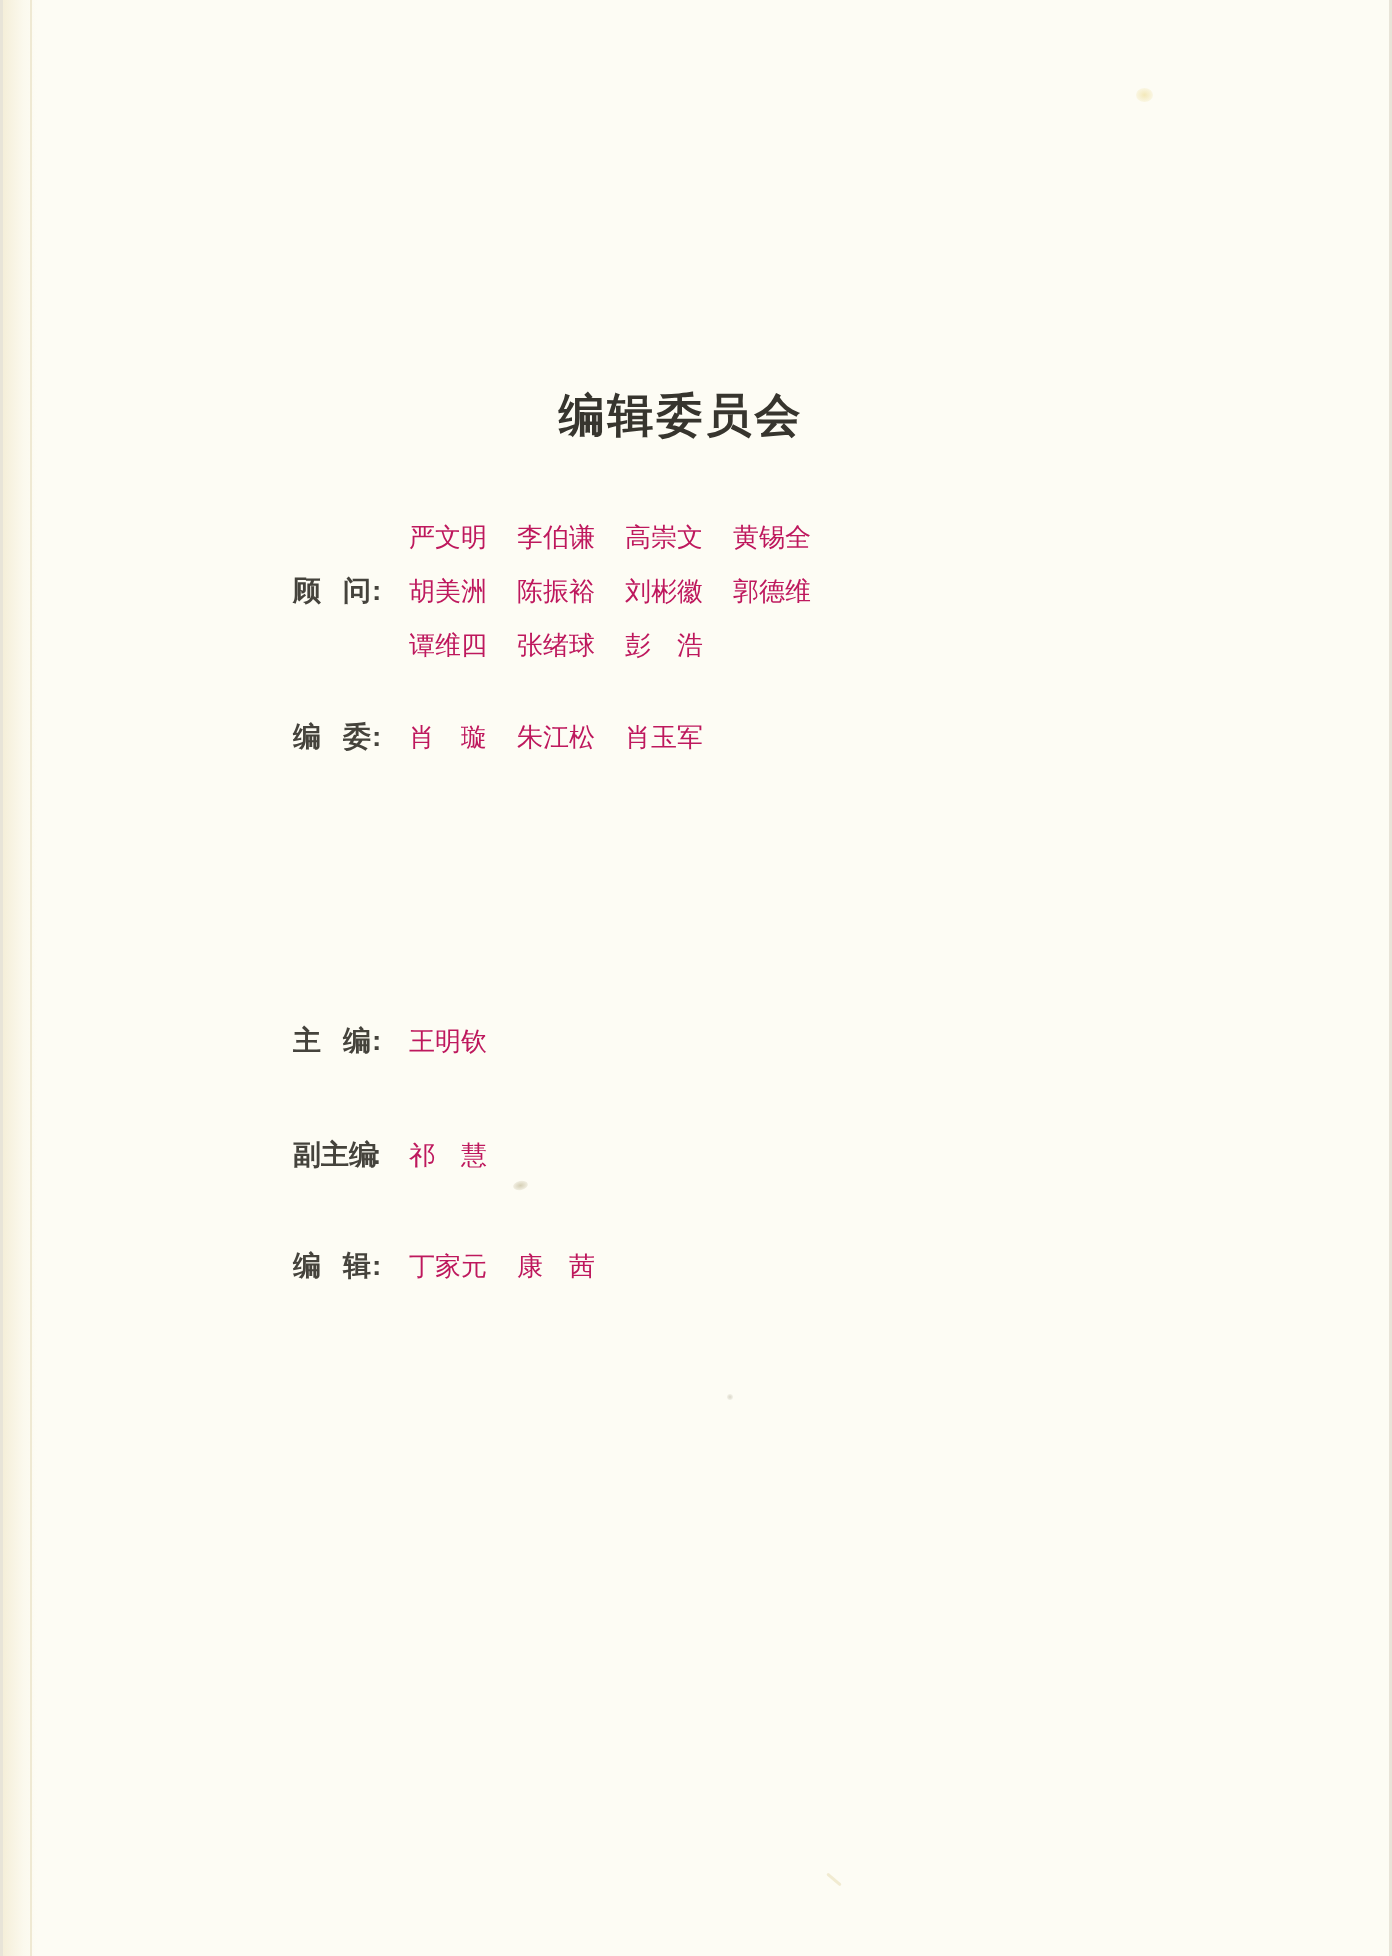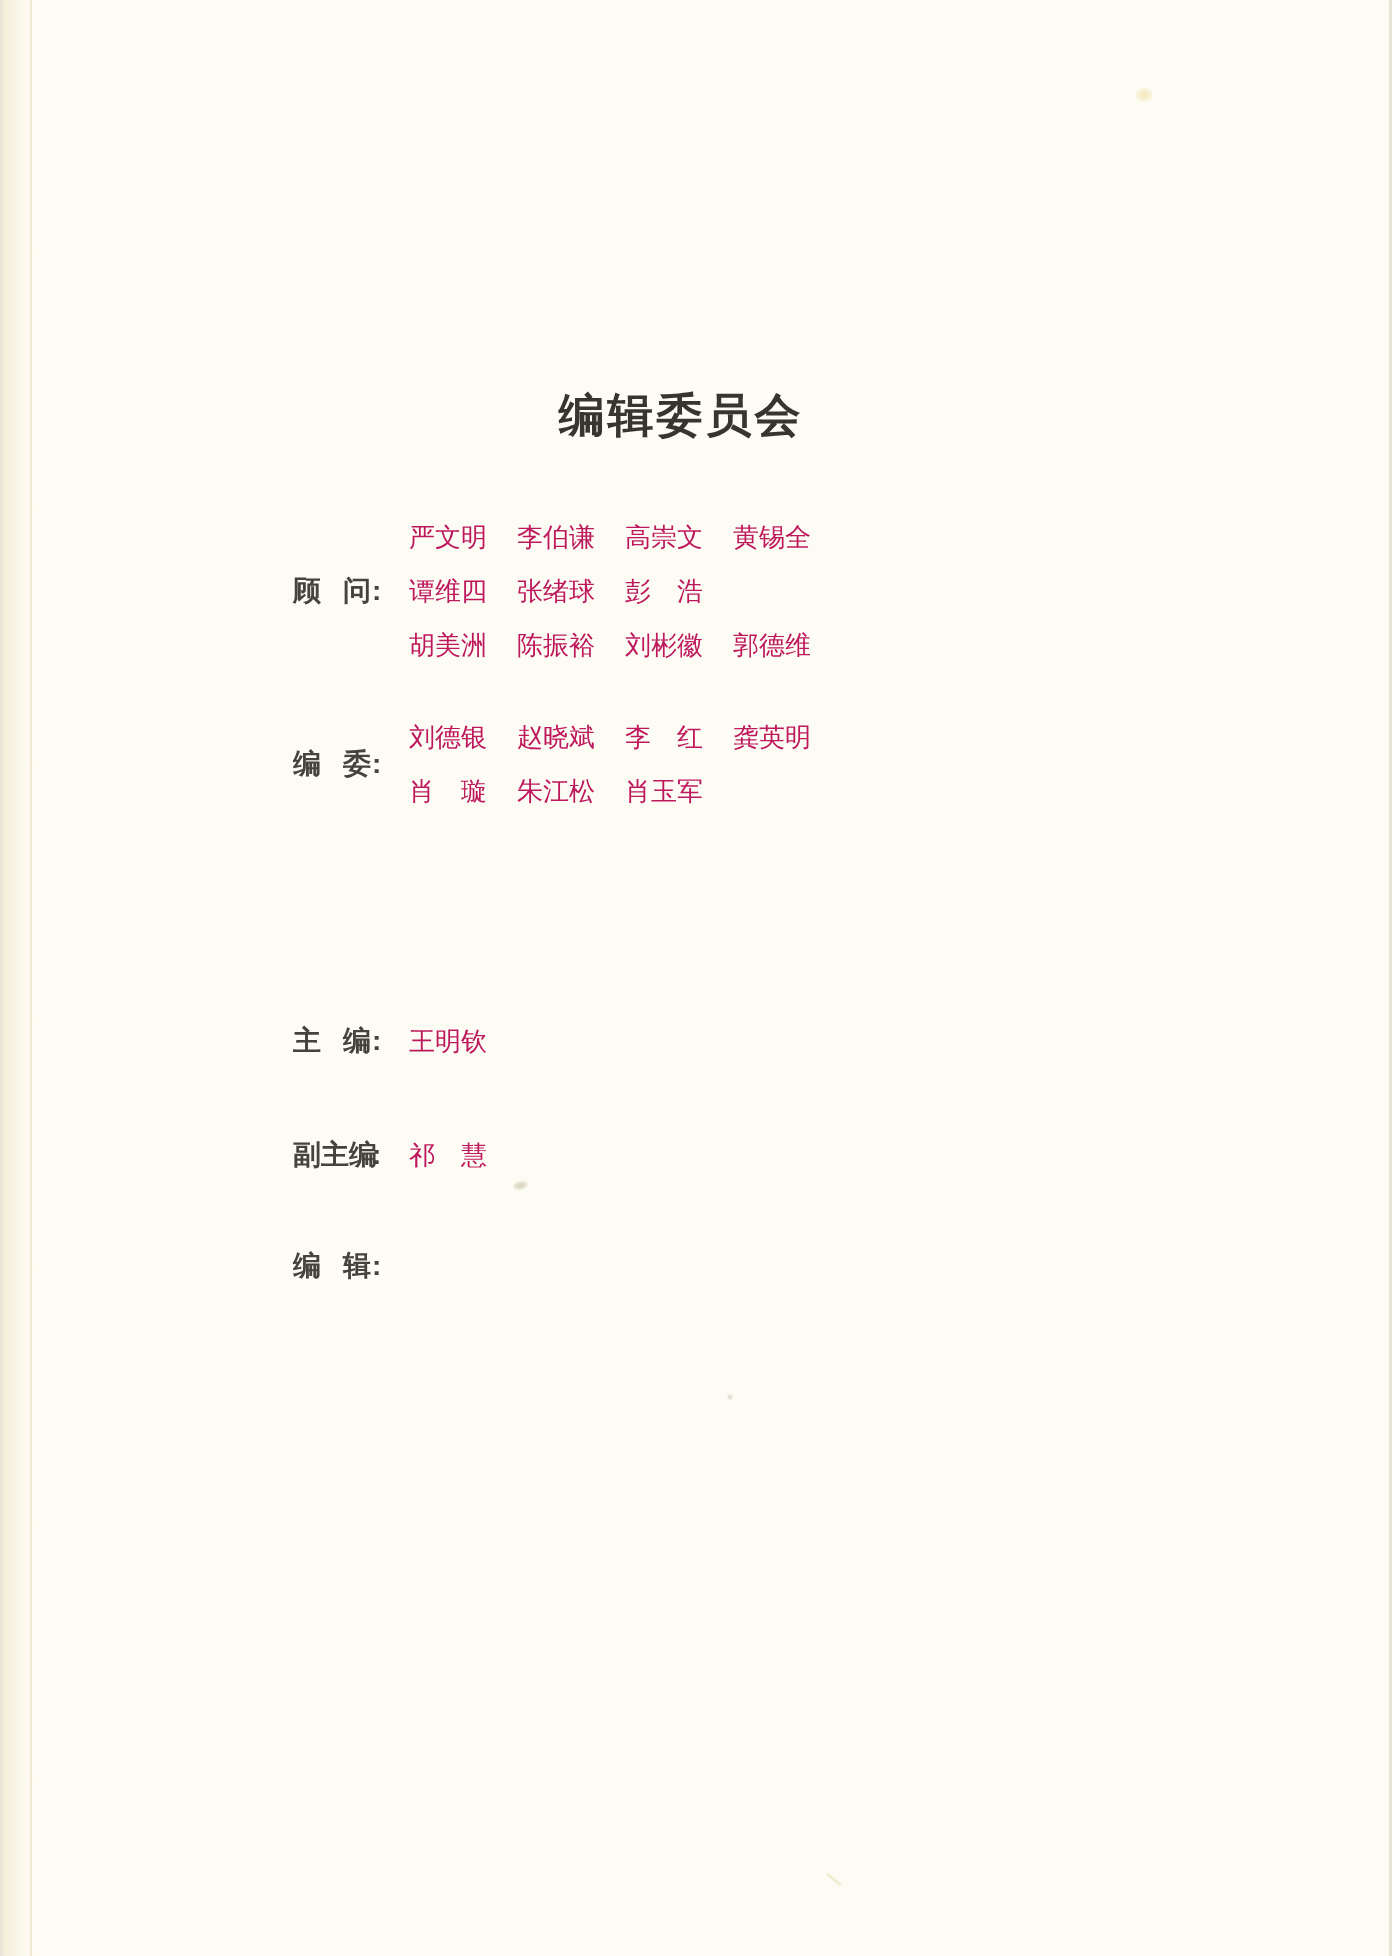--- a/index.html
+++ b/index.html
@@ -108,45 +108,39 @@
         <span class="colon">:</span>
     </div>
     <div class="names">
       <div class="row">
         <span class="nm">严文明</span>
         <span class="nm">李伯谦</span>
         <span class="nm">高崇文</span>
         <span class="nm">黄锡全</span>
       </div>
       <div class="row">
-        <span class="nm">谭维四</span>
-        <span class="nm">张绪球</span>
-        <span class="nm">彭 浩</span>
-      </div>
-      <div class="row">
         <span class="nm">胡美洲</span>
         <span class="nm">陈振裕</span>
         <span class="nm">刘彬徽</span>
         <span class="nm">郭德维</span>
+      </div>
+      <div class="row">
+        <span class="nm">谭维四</span>
+        <span class="nm">张绪球</span>
+        <span class="nm">彭 浩</span>
       </div>
     </div>
   </section>
 
   <section class="sec board">
     <div class="lab">
       <span class="lab-t">编 委</span>
         <span class="colon">:</span>
     </div>
     <div class="names">
-      <div class="row">
-        <span class="nm">刘德银</span>
-        <span class="nm">赵晓斌</span>
-        <span class="nm">李 红</span>
-        <span class="nm">龚英明</span>
-      </div>
       <div class="row">
         <span class="nm">肖 璇</span>
         <span class="nm">朱江松</span>
         <span class="nm">肖玉军</span>
       </div>
     </div>
   </section>
 
   <section class="sec chief">
     <div class="lab">
@@ -170,15 +164,21 @@
         <span class="nm">祁 慧</span>
       </div>
     </div>
   </section>
 
   <section class="sec editors">
     <div class="lab">
       <span class="lab-t">编 辑</span>
         <span class="colon">:</span>
     </div>
+    <div class="names">
+      <div class="row">
+        <span class="nm">丁家元</span>
+        <span class="nm">康 茜</span>
+      </div>
+    </div>
   </section>
 
 </div>
 
 </body></html>

